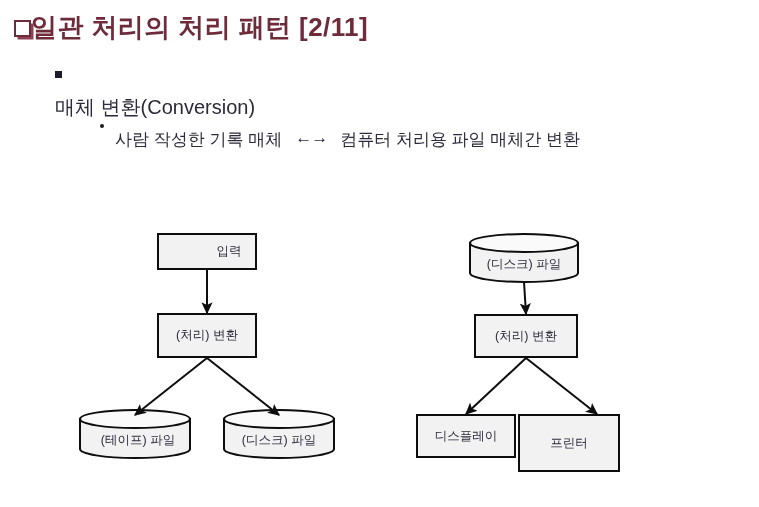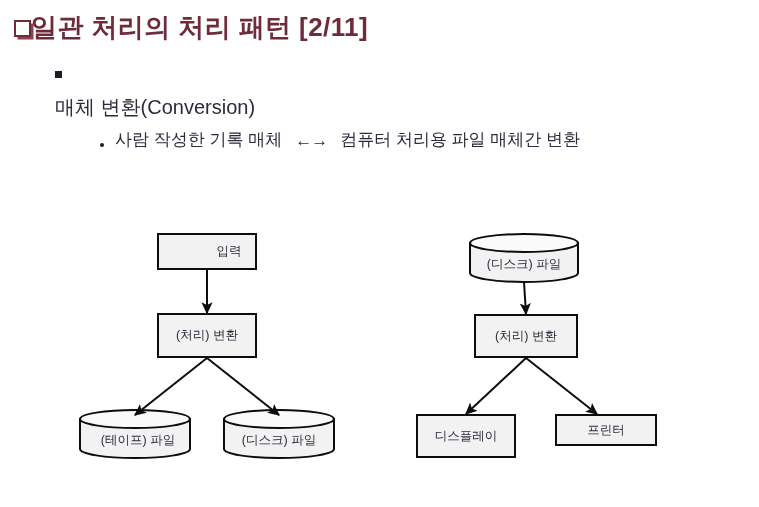--- a/index.html
+++ b/index.html
@@ -60,21 +60,21 @@
     background: #1C1C28;
     flex: 0 0 auto;
     position: relative;
     top: -4px;
   }
   .bullet-l3 {
     position: absolute;
     left: 100px;
     top: 128px;
     display: flex;
-    align-items: flex-end;
+    align-items: flex-start;
     gap: 11px;
     color: #2B2B3C;
     font-size: 17px;
     white-space: nowrap;
   }
   .dot-bullet {
     width: 4px;
     height: 4px;
     border-radius: 50%;
     background: #1C1C28;
@@ -188,16 +188,16 @@
     </div>
     <div class="node node-cyl" style="left: 470px; top: 234px; width: 108px; height: 48px;">
       <span class="cyl-label">(디스크) 파일</span>
     </div>
     <div class="node node-box" style="left: 474px; top: 314px; width: 104px; height: 44px;">
       <span>(처리) 변환</span>
     </div>
     <div class="node node-box" style="left: 416px; top: 414px; width: 100px; height: 44px;">
       <span>디스플레이</span>
     </div>
-    <div class="node node-box" style="left: 555px; top: 414px; width: 102px; height: 32px;">
+    <div class="node node-box" style="left: 518px; top: 414px; width: 102px; height: 58px;">
       <span>프린터</span>
     </div>
   </div>
 
 </body></html>

